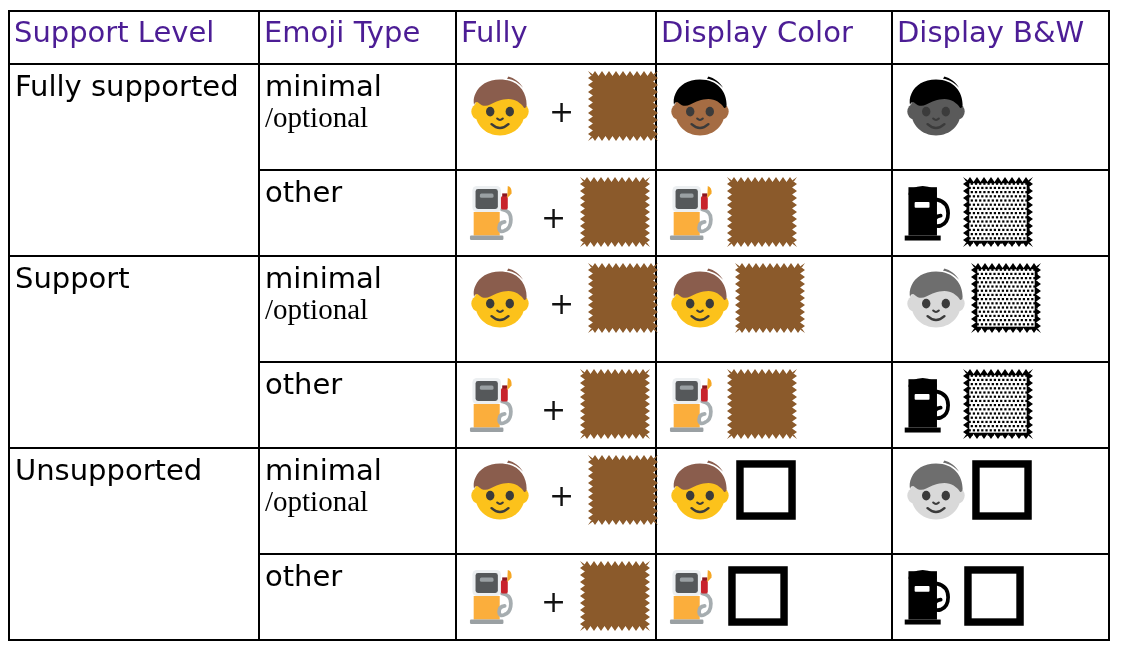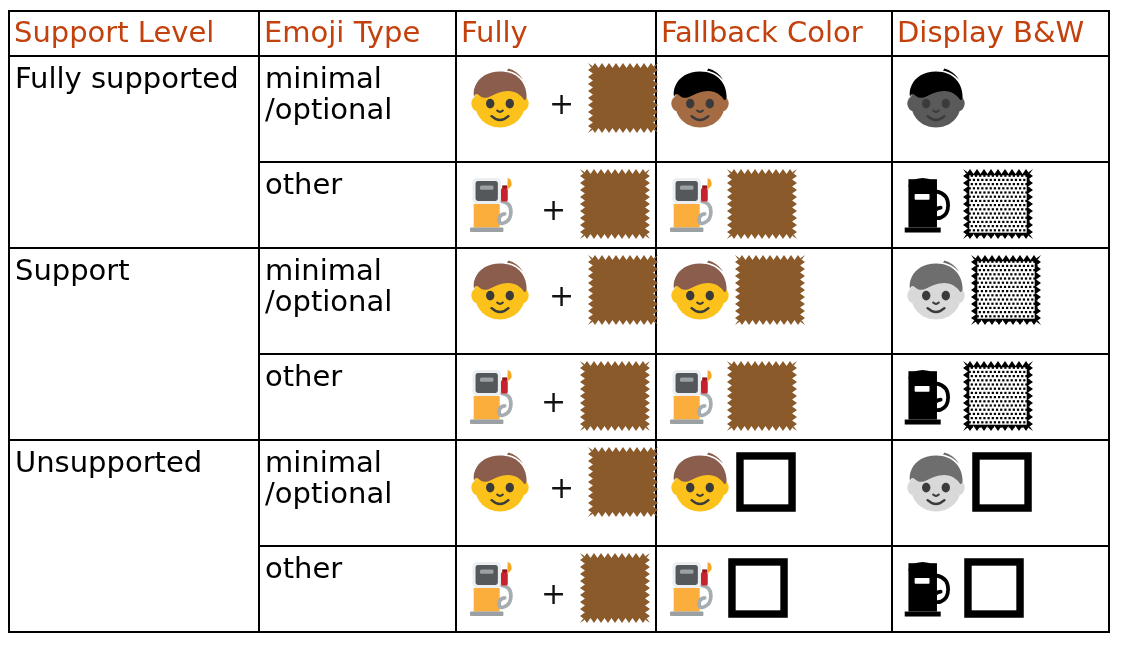--- a/index.html
+++ b/index.html
@@ -8,26 +8,26 @@
   #root{position:relative;width:1128px;height:670px;background:#fff;}
 
   table.emoji-table{
     position:absolute;left:8px;top:10px;width:1102px;
     border-collapse:collapse;table-layout:fixed;background:#fff;
   }
   table.emoji-table td,table.emoji-table th{
     border:2px solid #000;vertical-align:top;padding:0;background:#fff;
   }
   thead th{background:#ececec;font-weight:normal;text-align:left;}
-  .hcell{font-size:29px;line-height:1;color:#c2410c;padding:6px 2px 8px 4px;white-space:nowrap;}
+  .hcell{font-size:29px;line-height:1;color:#4c1d95;padding:6px 2px 16px 4px;white-space:nowrap;}
 
   .c1{width:250px;}.c2{width:197px;}.c3{width:200px;}.c4{width:236px;}.c5{width:217px;}
 
   .txt{font-size:29px;line-height:1.08;color:#000;padding:6px 2px 4px 5px;}
-  .txt .l2{display:block;}
+  .txt .l2{display:block;font-family:Liberation Serif, serif;}
   .cellbox{padding:6px 4px 6px 8px;min-height:30px;}
   .row-tall td{height:104px;}
   .row-short td{height:84px;}
 
   .glyphs{display:flex;align-items:flex-start;gap:0px;}
   .plus{font-size:30px;line-height:1;color:#111;margin:26px 14px 0 14px;
         font-family:"DejaVu Sans","Liberation Sans",sans-serif;}
   svg{display:block;}
 </style>
 </head>
@@ -48,21 +48,21 @@
         <th>
           <div class="hcell">Support Level</div>
         </th>
         <th>
           <div class="hcell">Emoji Type</div>
         </th>
         <th>
           <div class="hcell">Fully</div>
         </th>
         <th>
-          <div class="hcell">Fallback Color</div>
+          <div class="hcell">Display Color</div>
         </th>
         <th>
           <div class="hcell">Display B&amp;W</div>
         </th>
       </tr>
     </thead>
     <tbody id="tbody">
         <tr class="row-tall">
           <td rowspan="2">
             <div class="txt">Fully supported</div>

